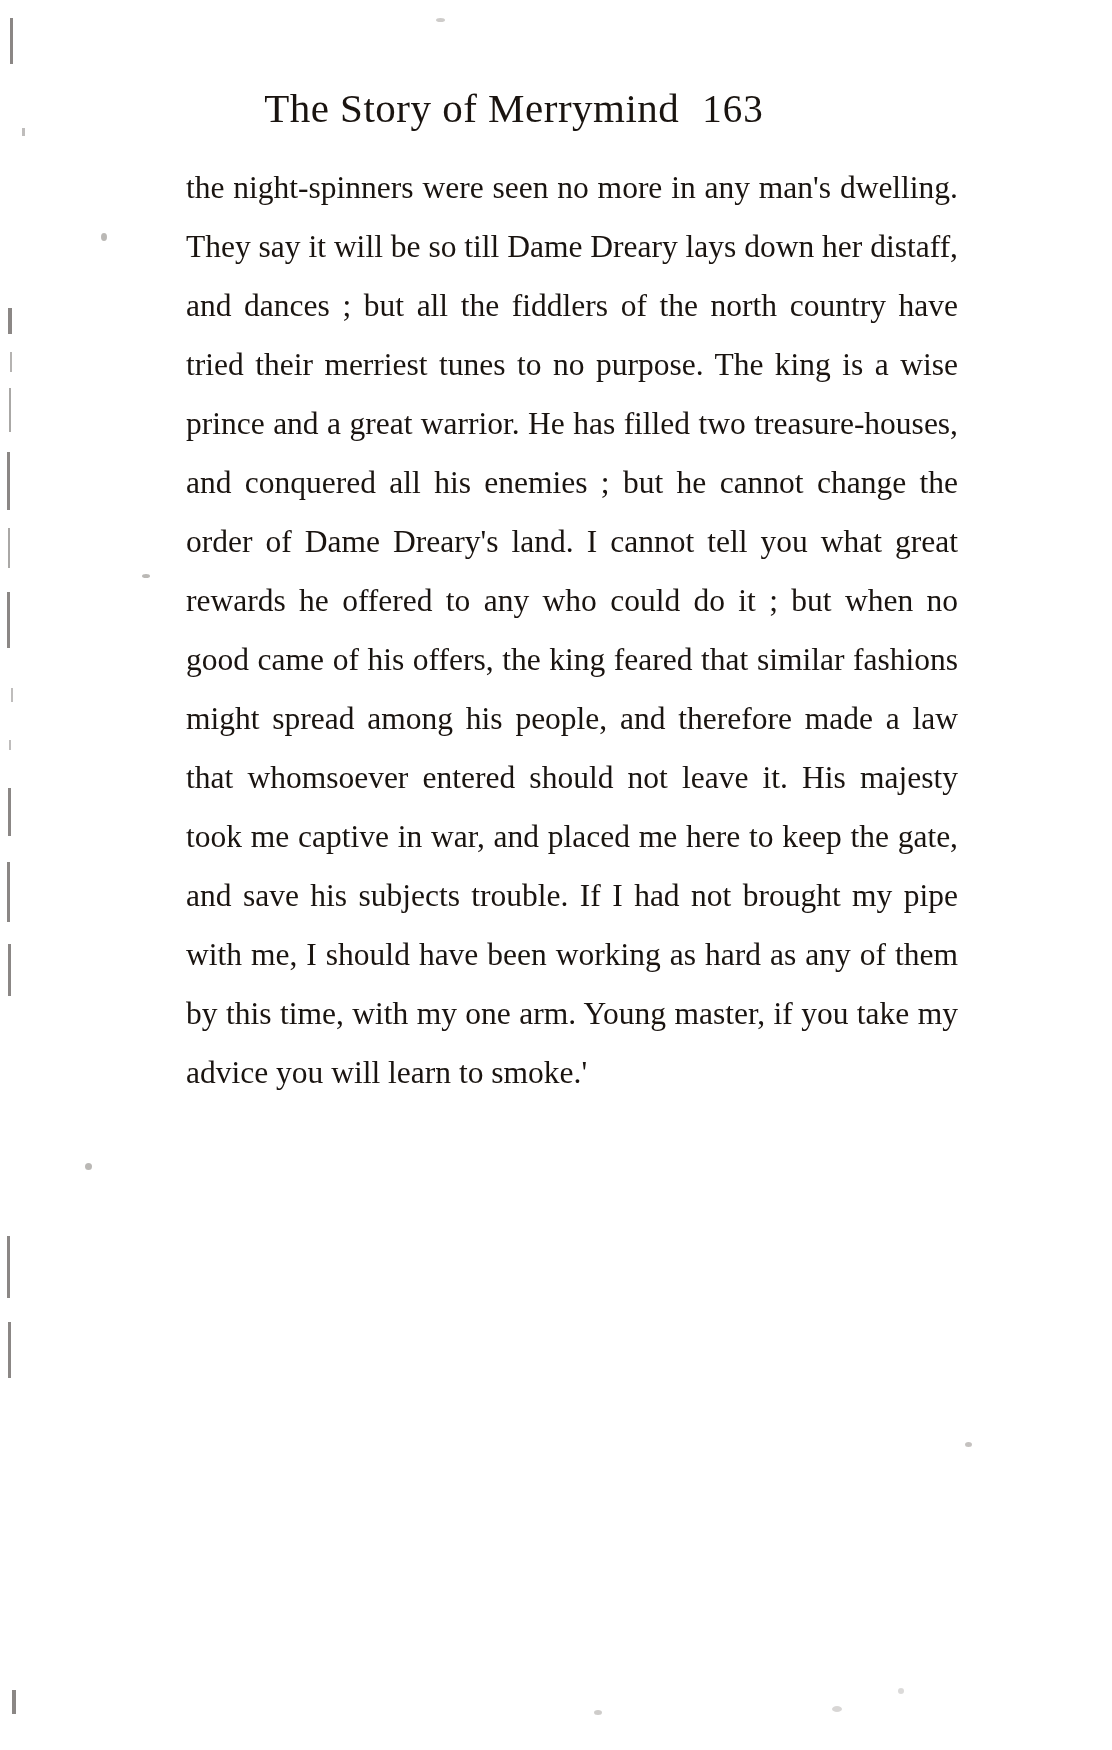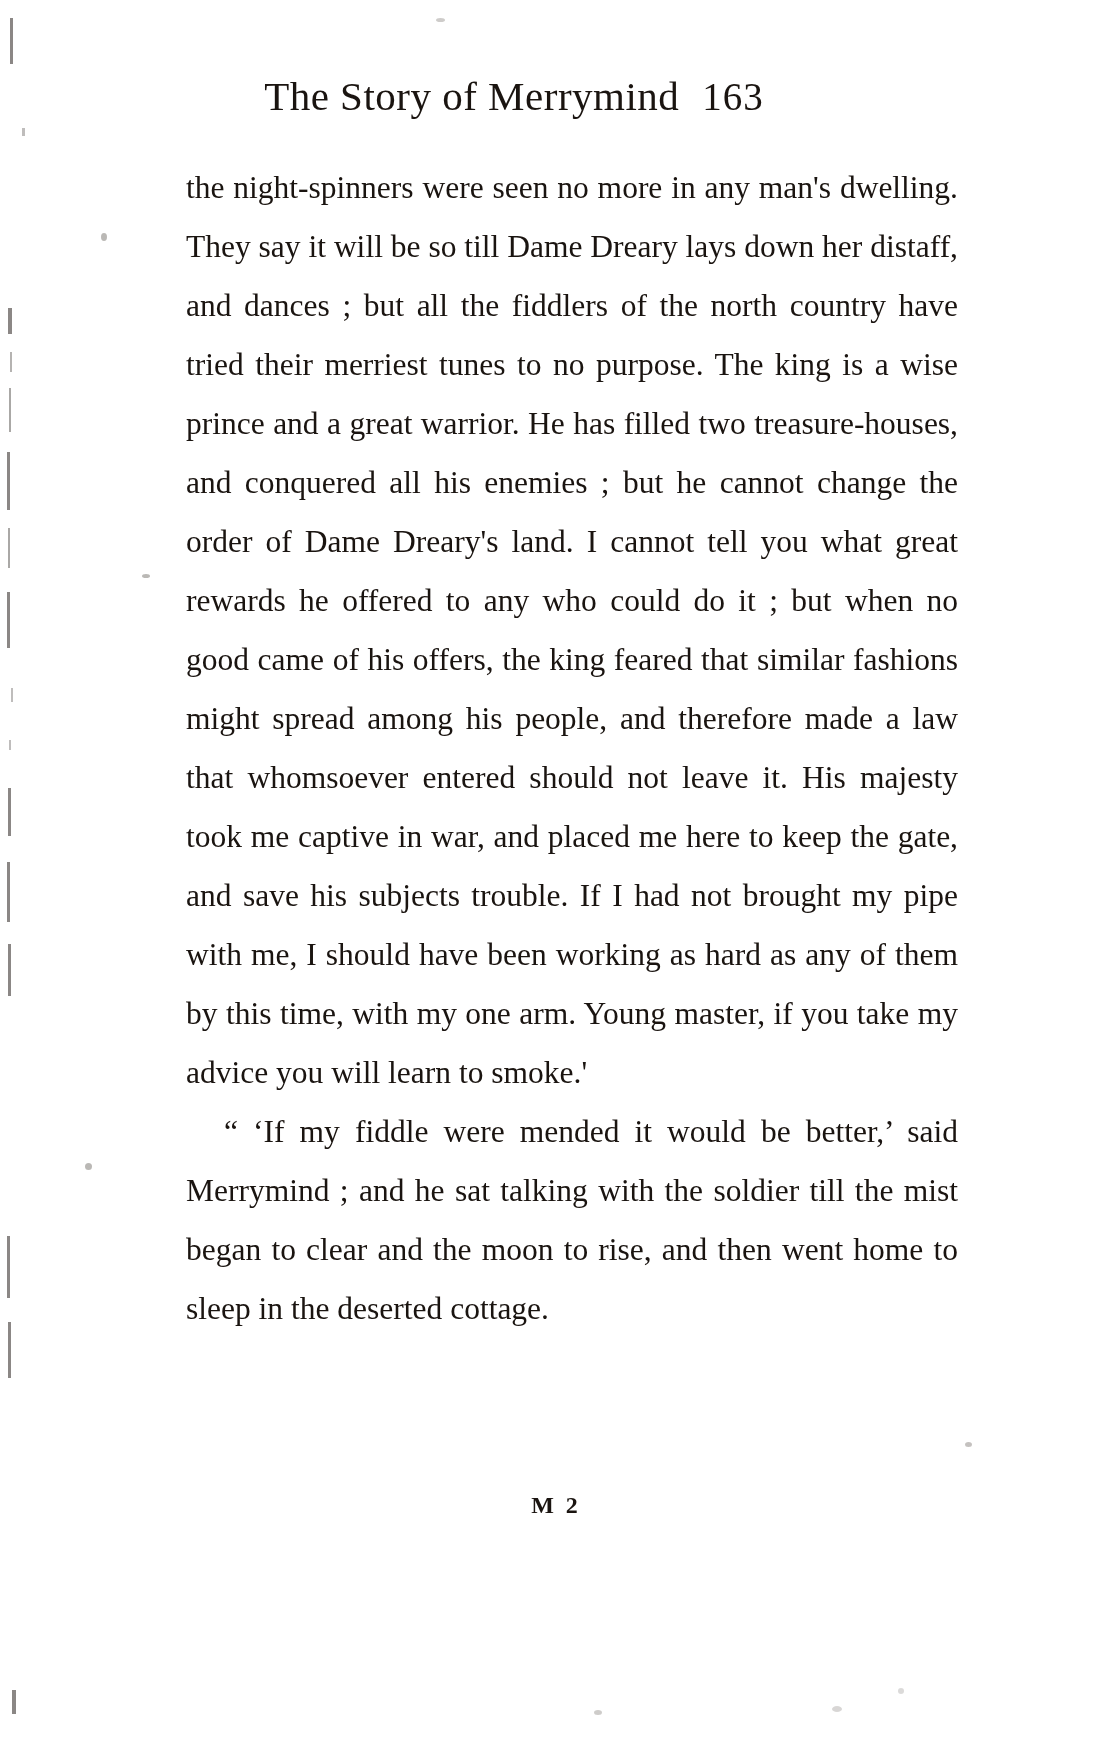--- a/index.html
+++ b/index.html
@@ -36,21 +36,21 @@
     position: absolute;
     left: 0;
     top: 0;
     width: 1112px;
     height: 1750px;
   }
 
   .header {
     position: absolute;
     left: 0;
-    top: 72px;
+    top: 84px;
     width: 1028px;
     display: flex;
     align-items: baseline;
     justify-content: center;
   }
   .header .title {
     font-size: 41px;
     letter-spacing: 0.5px;
     white-space: nowrap;
   }
@@ -130,18 +130,16 @@
   <div class="speck" style="left:832px; top:1706px; width:10px; height:6px; opacity:.2;"></div>
   <div class="speck" style="left:898px; top:1688px; width:6px; height:6px; opacity:.18;"></div>
 
   <div class="header">
     <div class="title">The Story of Merrymind</div>
     <div class="folio">163</div>
   </div>
 
   <div class="body-text">
     <p>the night-spinners were seen no more in any man's dwelling. They say it will be so till Dame Dreary lays down her distaff, and dances ; but all the fiddlers of the north country have tried their merriest tunes to no purpose. The king is a wise prince and a great warrior. He has filled two treasure-houses, and conquered all his enemies ; but he cannot change the order of Dame Dreary's land. I cannot tell you what great rewards he offered to any who could do it ; but when no good came of his offers, the king feared that similar fashions might spread among his people, and therefore made a law that whomsoever entered should not leave it. His majesty took me captive in war, and placed me here to keep the gate, and save his subjects trouble. If I had not brought my pipe with me, I should have been working as hard as any of them by this time, with my one arm. Young master, if you take my advice you will learn to smoke.'</p>
-    <p>“ ‘If my fiddle were mended it would be better,’ said Merrymind ; and he sat talking with the soldier till the mist began to clear and the moon to rise, and then went home to sleep in the deserted cottage.</p>
   </div>
 
-  <div class="signature">M 2</div>
 
 </div>
 
 </body></html>

